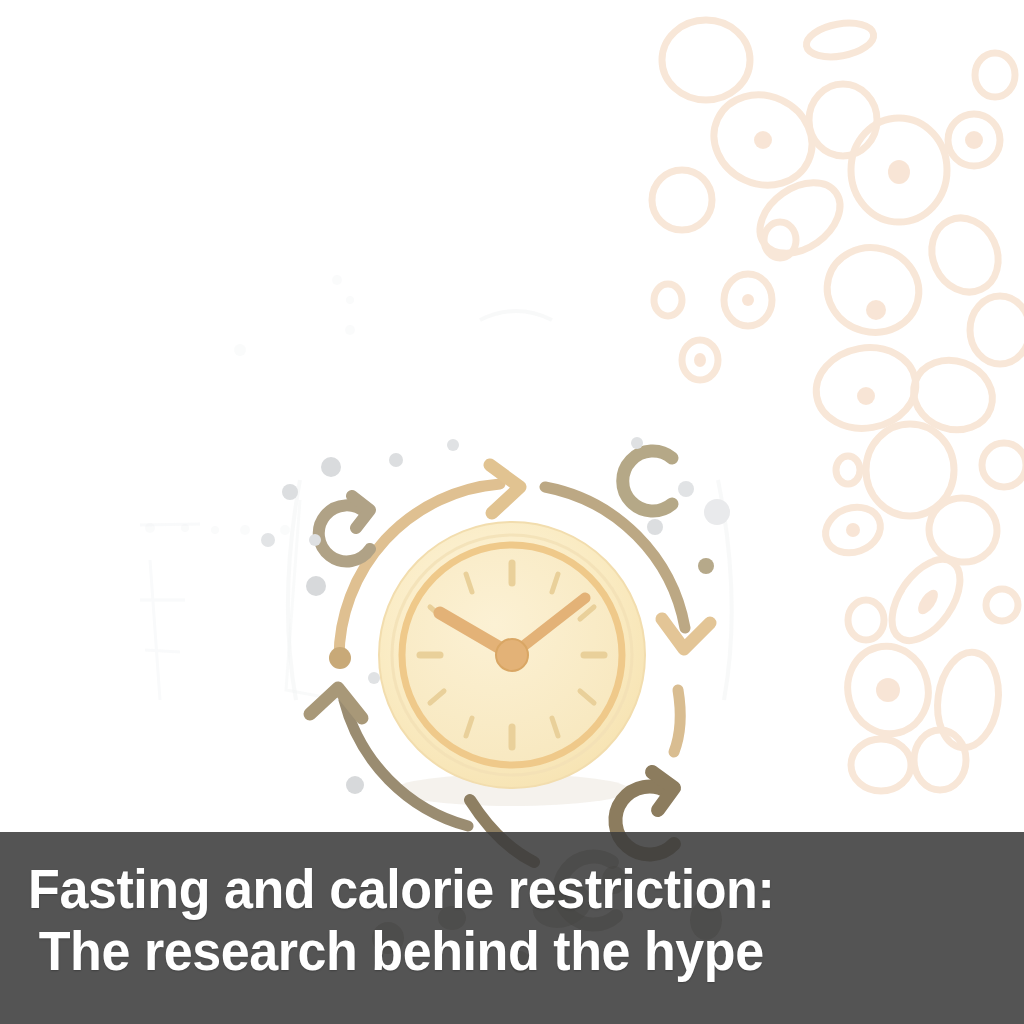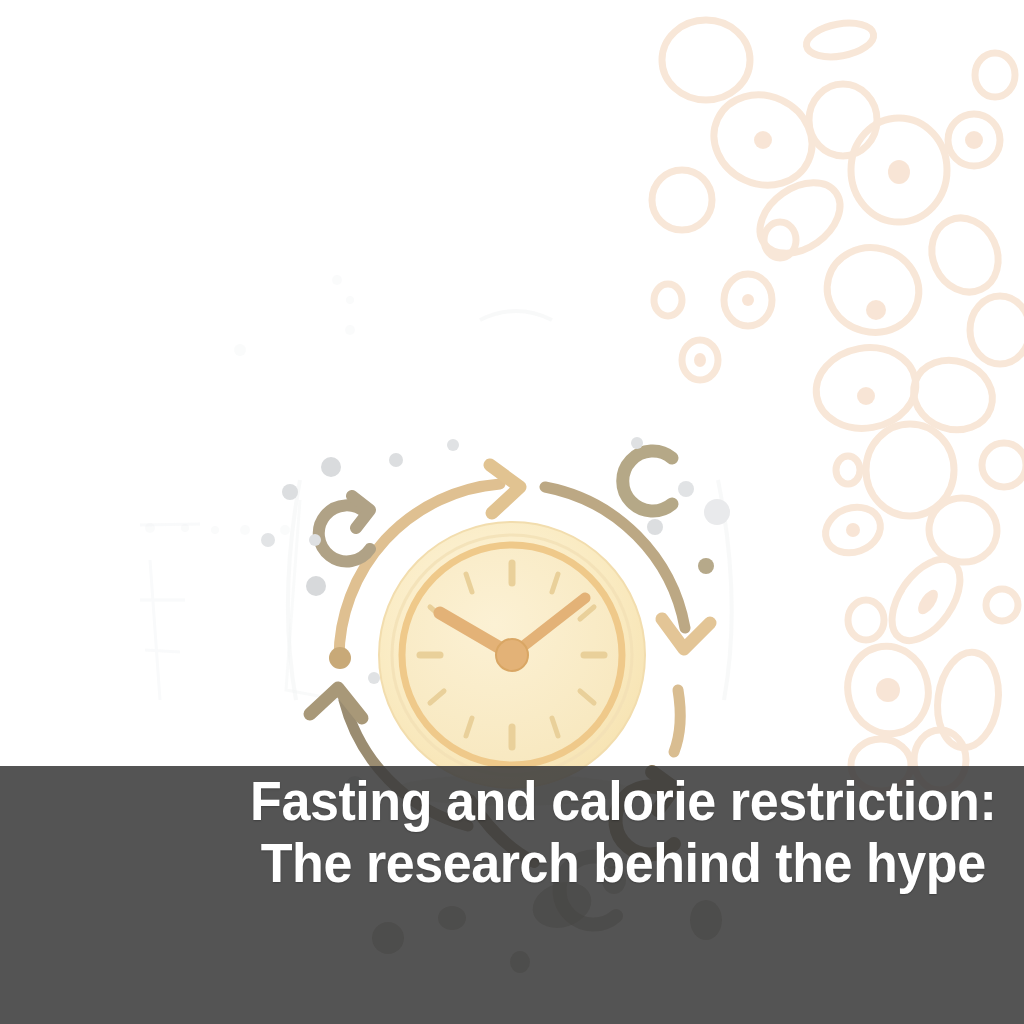--- a/index.html
+++ b/index.html
@@ -11,27 +11,27 @@
     font-family:"Liberation Sans", sans-serif;
   }
   .layer{position:absolute;inset:0;}
   svg.layer{display:block;}
 
   
   #caption-bar{
     position:absolute;
     left:0; right:0;
     bottom:0;
-    height:258px;
+    height:192px;
     background:rgba(60,60,60,0.88);
     display:flex;
     flex-direction:column;
-    align-items:flex-end;
+    align-items:flex-start;
     justify-content:flex-start;
-    padding-top:4px;
+    padding-top:26px;
     box-sizing:border-box;
     z-index:40;
   }
   #caption-title{
     color:#ffffff;
     font-family:"Liberation Sans", sans-serif;
     font-weight:bold;
     font-size:56px;
     line-height:62px;
     text-align:center;

